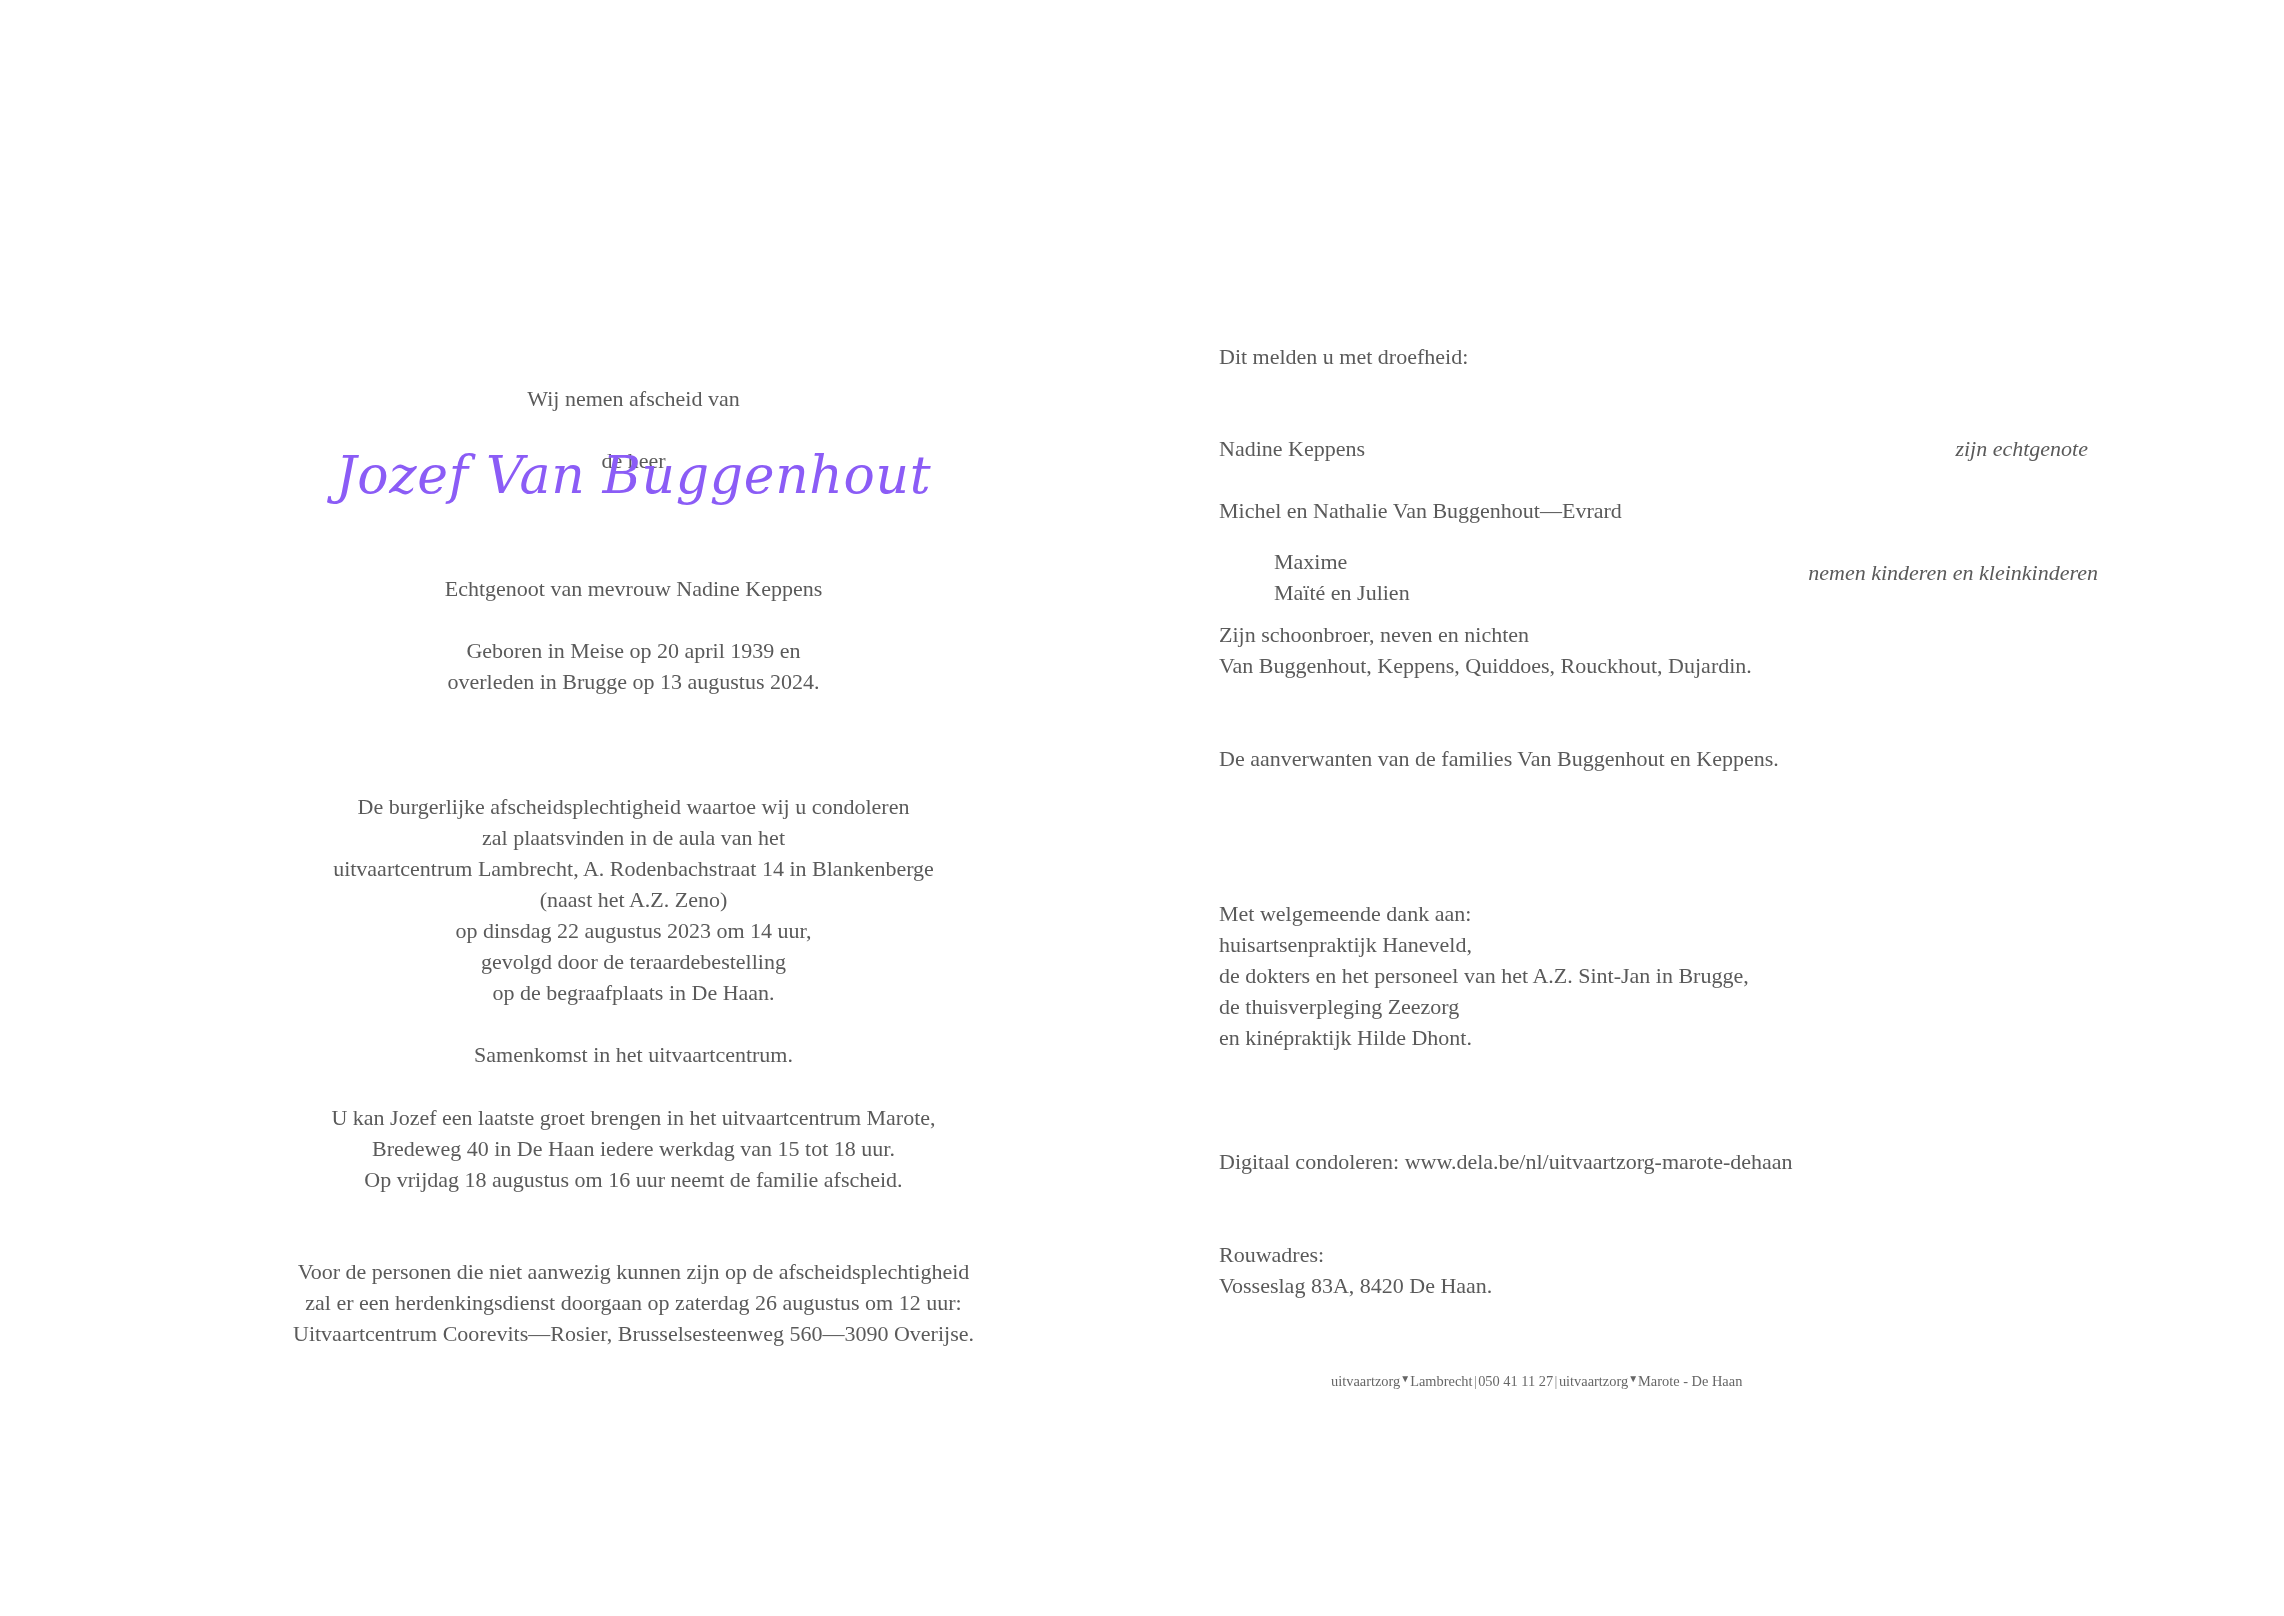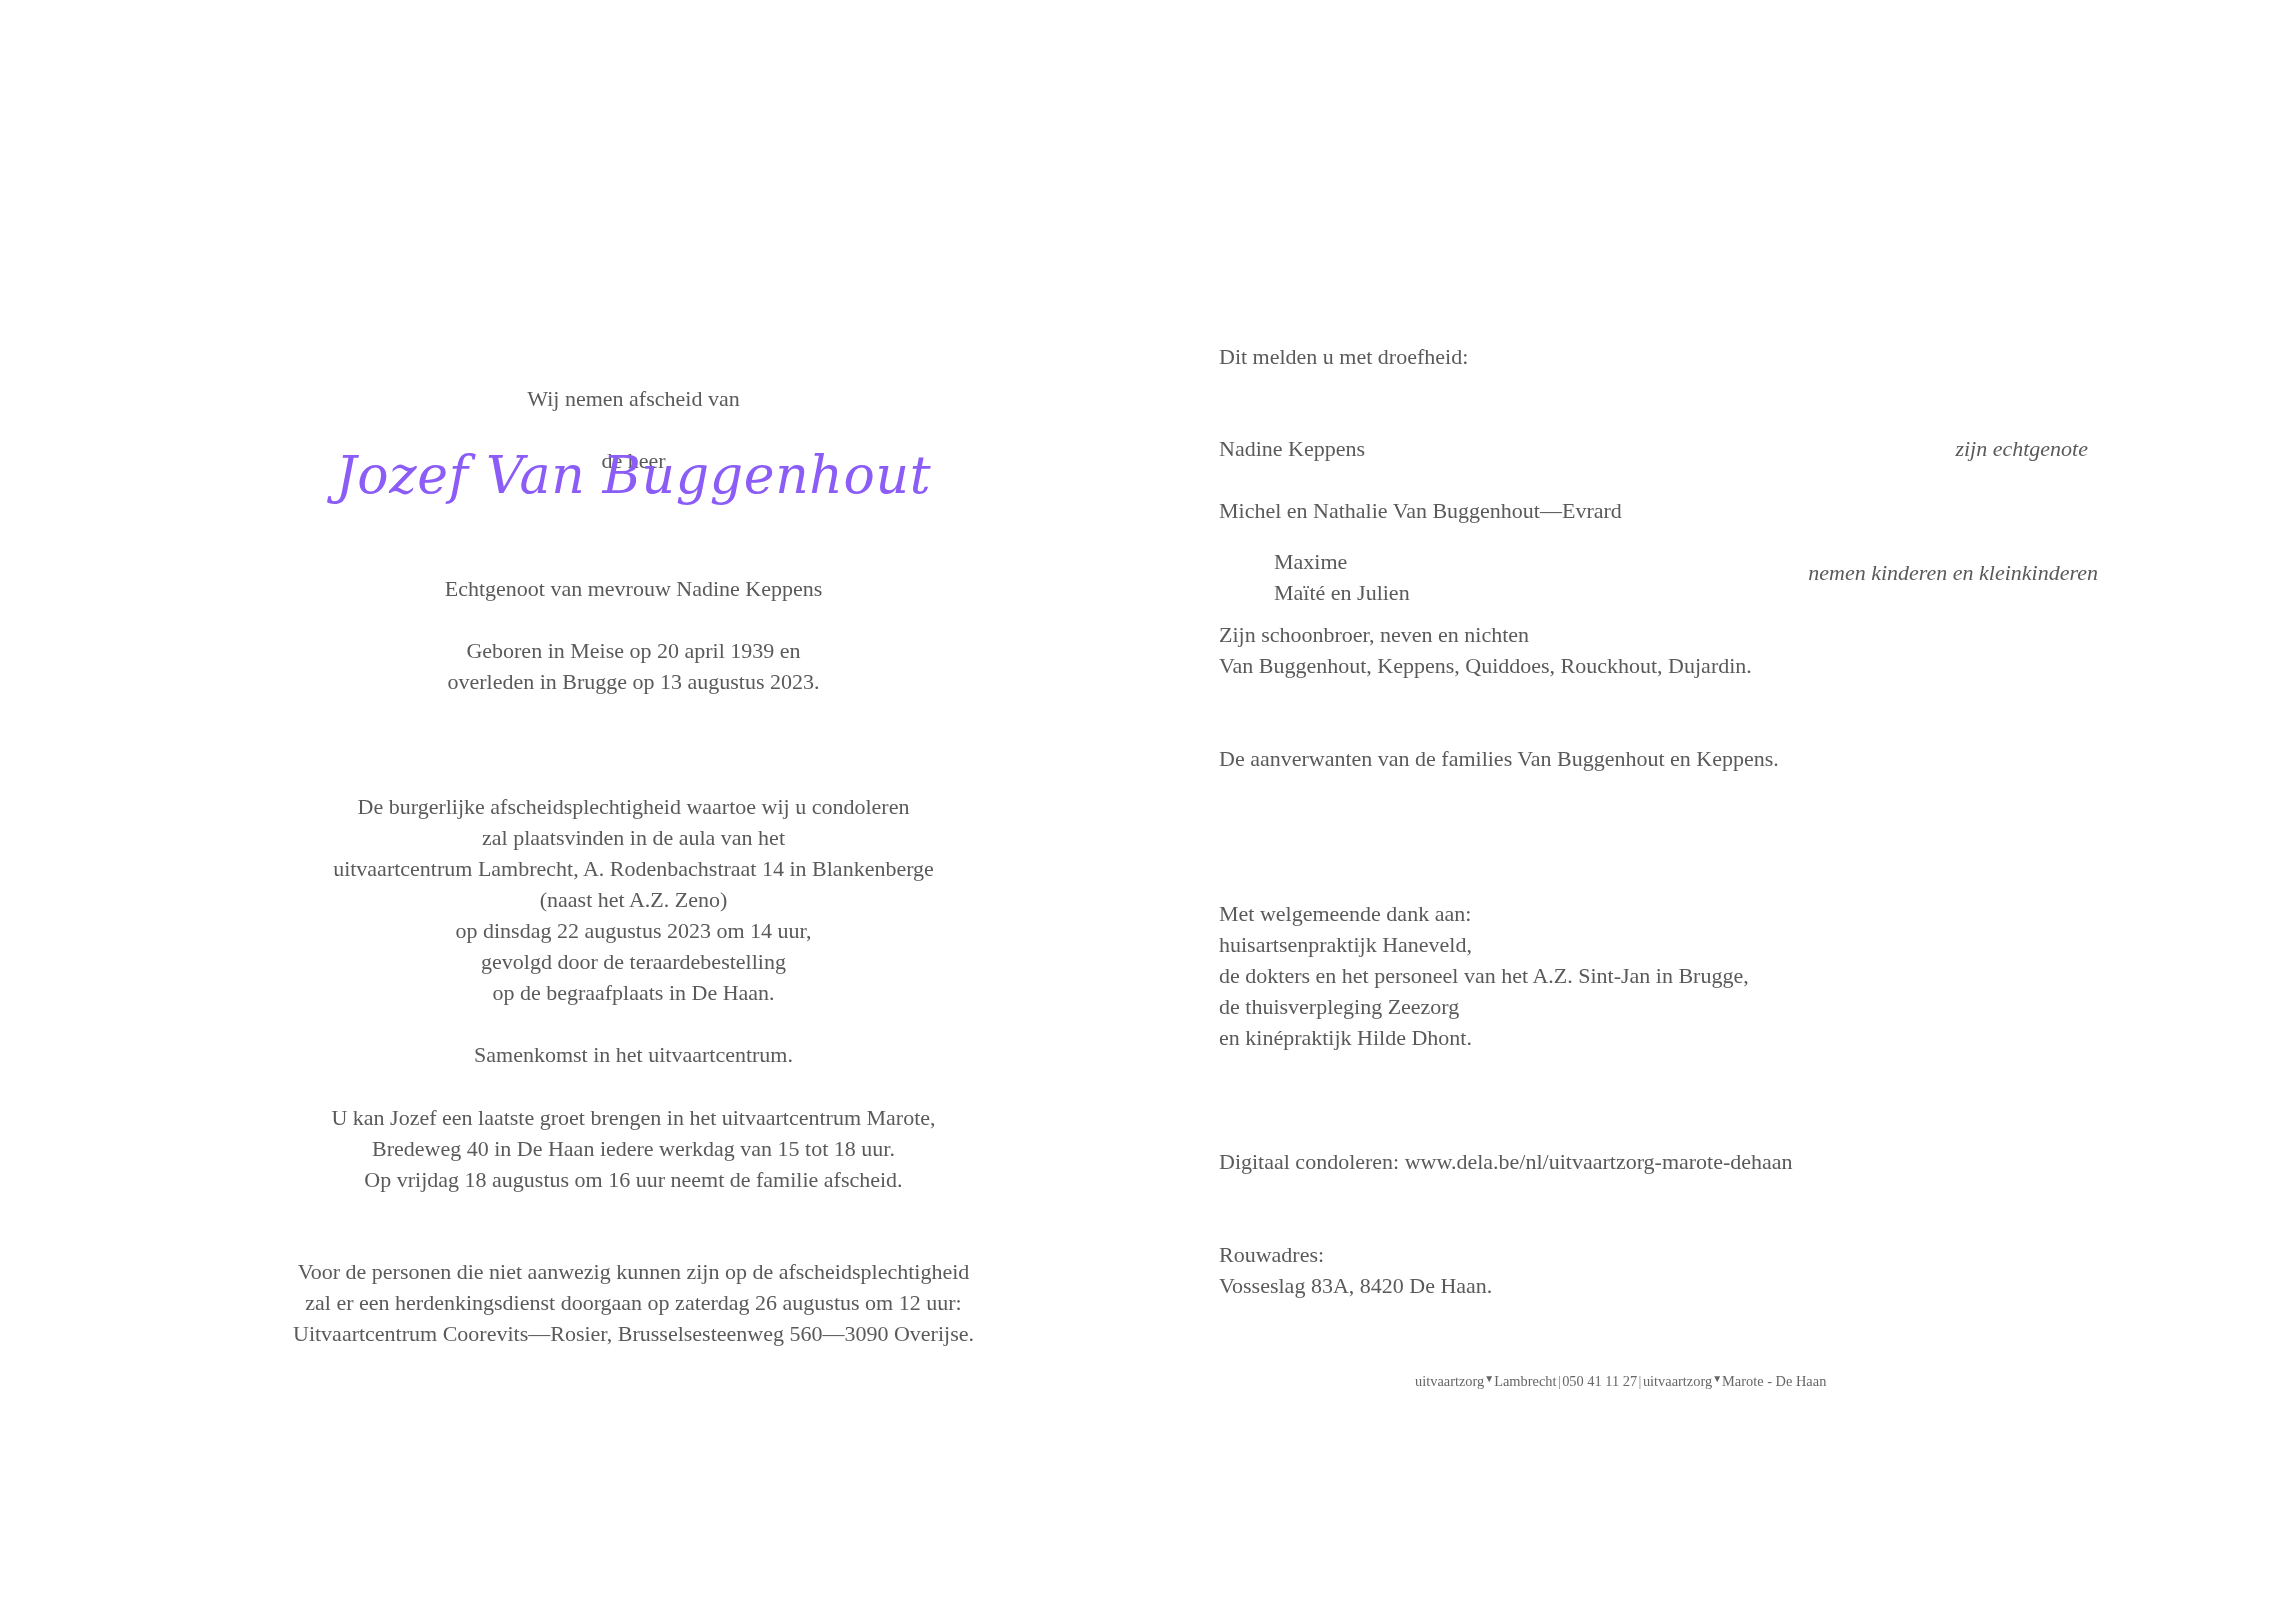--- a/index.html
+++ b/index.html
@@ -12,36 +12,36 @@
   .left .t { left: 0; width: 1267px; text-align: center; margin-top: 32px; }
   .name {
     position: absolute; left: 0; width: 1267px; text-align: center;
     top: 445px; font-size: 52px; font-style: italic; color: #8b5cf6;
     font-family: "DejaVu Serif", serif; letter-spacing: 0.7px;
   }
   .right .t { left: 1219px; }
   .right .indent { left: 1274px; margin-top: 20px; }
   .right .rel { left: auto; right: 0; font-style: italic; }
   .footer {
-    position: absolute; left: 1415px; top: 1373px; font-size: 14.4px; color: #666;
+    position: absolute; left: 1331px; top: 1373px; font-size: 14.4px; color: #666;
     white-space: nowrap;
   }
   .tri { font-size: 10px; vertical-align: 4.3px; }
   .bar { color: #888; margin: 0 1.4px; }
 </style>
 </head>
 <body>
 
 <div class="left">
   <div class="t" style="top:351px">Wij nemen afscheid van</div>
   <div class="t" style="top:413px">de heer</div>
   <div class="name">Jozef Van Buggenhout</div>
   <div class="t" style="top:541px">Echtgenoot van mevrouw Nadine Keppens</div>
   <div class="t" style="top:603px">Geboren in Meise op 20 april 1939 en</div>
-  <div class="t" style="top:634px">overleden in Brugge op 13 augustus 2023.</div>
+  <div class="t" style="top:634px">overleden in Brugge op 13 augustus 2024.</div>
 
   <div class="t" style="top:759px">De burgerlijke afscheidsplechtigheid waartoe wij u condoleren</div>
   <div class="t" style="top:790px">zal plaatsvinden in de aula van het</div>
   <div class="t" style="top:821px">uitvaartcentrum Lambrecht, A. Rodenbachstraat 14 in Blankenberge</div>
   <div class="t" style="top:852px">(naast het A.Z. Zeno)</div>
   <div class="t" style="top:883px">op dinsdag 22 augustus 2023 om 14 uur,</div>
   <div class="t" style="top:914px">gevolgd door de teraardebestelling</div>
   <div class="t" style="top:945px">op de begraafplaats in De Haan.</div>
 
   <div class="t" style="top:1007px">Samenkomst in het uitvaartcentrum.</div>

